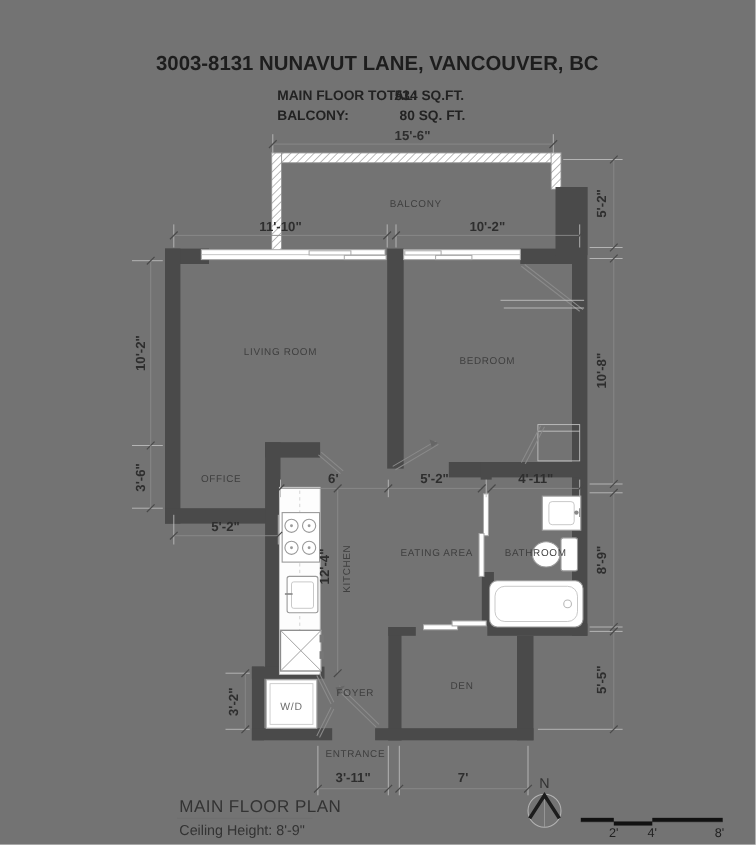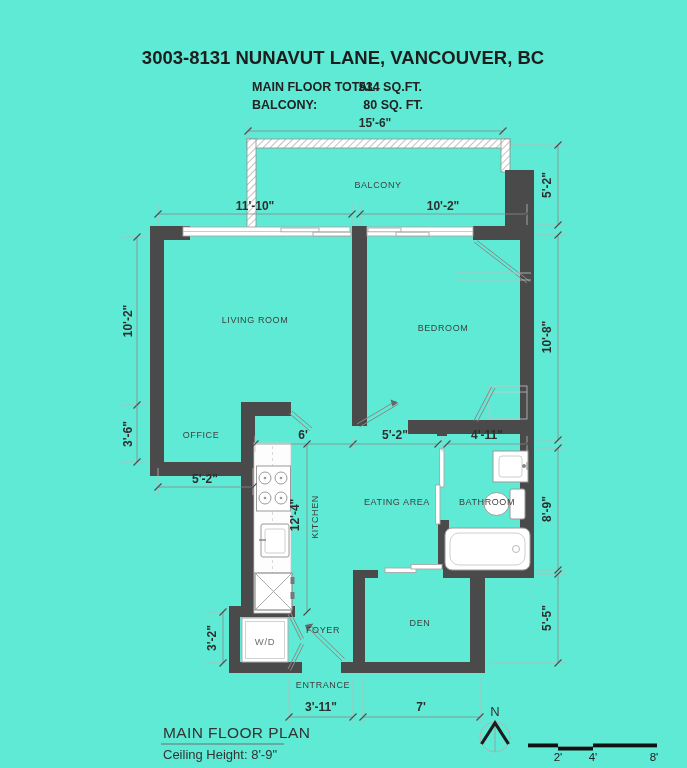--- a/index.html
+++ b/index.html
@@ -1,16 +1,16 @@
 <!DOCTYPE html>
 <html><head>
 <meta charset="utf-8">
 <style>
   html,body{margin:0;padding:0;background:#ffffff;}
-  .page{position:relative;width:687px;height:768px;background:#5eead4;overflow:hidden;
+  .page{position:relative;width:687px;height:768px;background:#737373;overflow:hidden;
         font-family:"Liberation Sans",sans-serif;}
   svg{display:block;}
   text{font-family:"Liberation Sans",sans-serif;}
   .title{font-size:18.5px;font-weight:bold;fill:#1d1d1d;}
   .sub{font-size:12.5px;font-weight:bold;fill:#222;}
   .room{font-size:9px;letter-spacing:.6px;fill:#3f3f3f;text-anchor:middle;}
   .wd-label{font-size:9.5px;letter-spacing:.6px;fill:#6e6e6e;text-anchor:middle;}
   .dim{font-size:12px;font-weight:bold;fill:#2e2e2e;text-anchor:middle;}
   .dimline{stroke:#8a8a8a;stroke-width:.8;}
   .tick{stroke:#4a4a4a;stroke-width:1.1;fill:none;}

